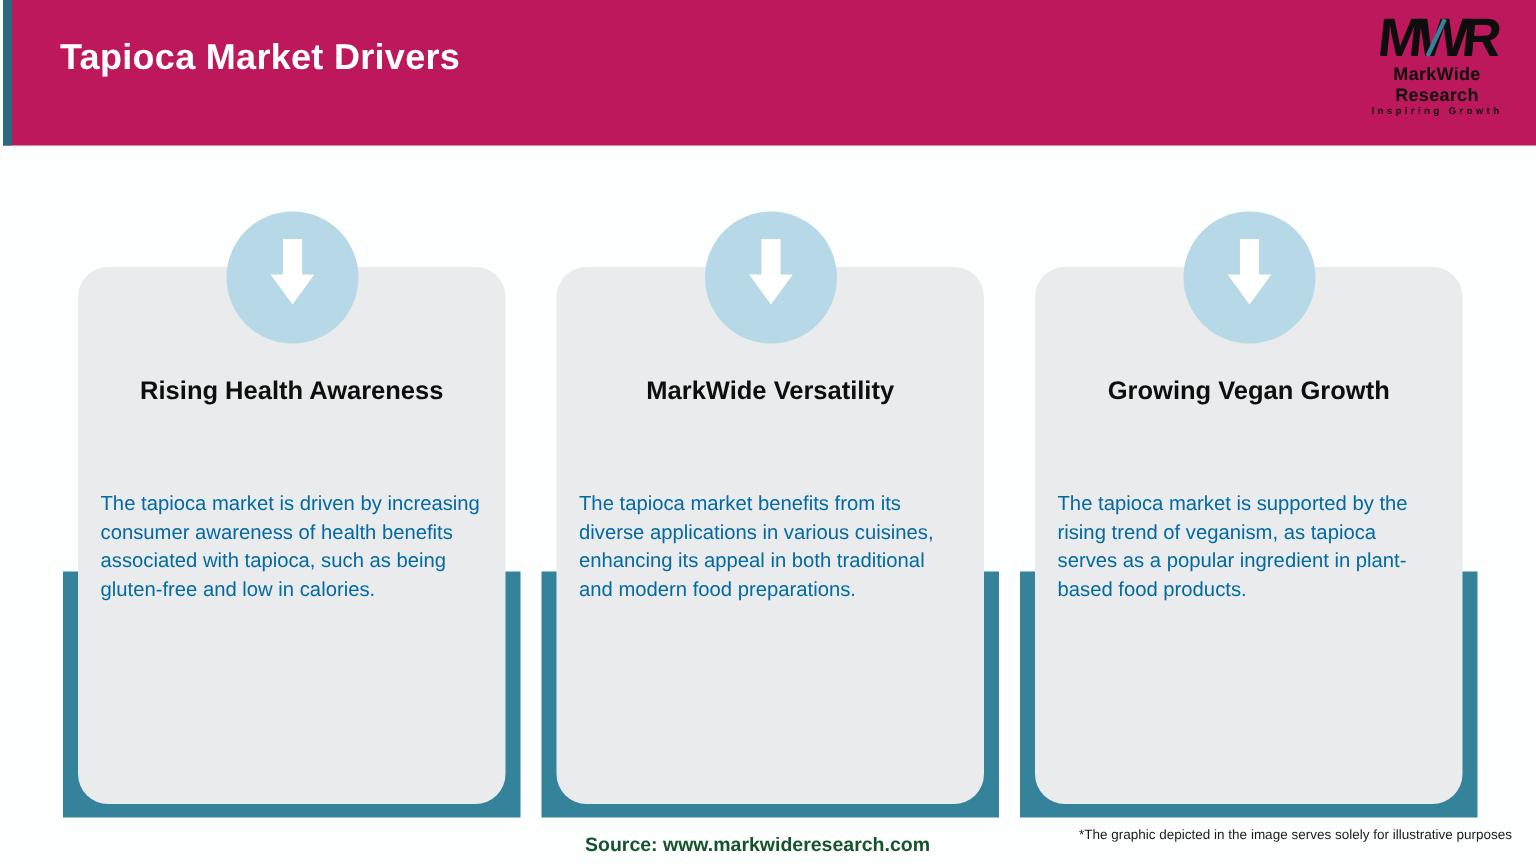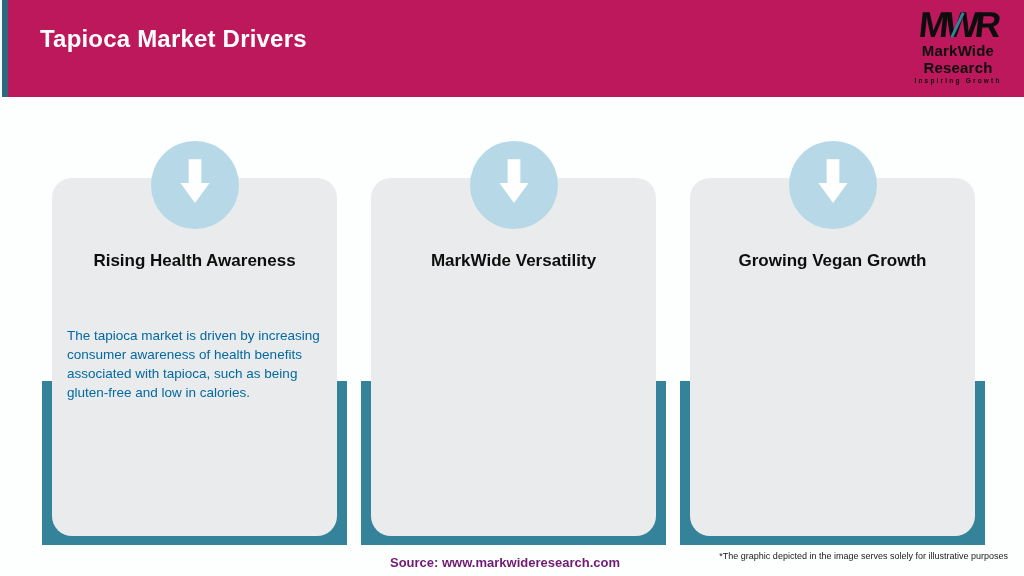--- a/index.html
+++ b/index.html
@@ -62,21 +62,21 @@
   .logo-mwr .slash {
     position: absolute;
     left: 37px;
     top: 4px;
     width: 2.5px;
     height: 26px;
     background: #35829B;
     transform: rotate(20deg);
   }
   .logo-name {
-    font-size: 15px;
+    font-size: 12px;
     font-weight: 700;
     letter-spacing: 0.2px;
     margin-top: 0px;
   }
   .logo-tagline {
     font-size: 6.5px;
     font-weight: 700;
     letter-spacing: 2.2px;
     margin-top: 1px;
   }
@@ -142,21 +142,21 @@
   }
 
   
   .source-text {
     position: absolute;
     left: 505px;
     top: 555px;
     transform: translateX(-50%);
     font-size: 13px;
     font-weight: 700;
-    color: #701a75;
+    color: #14532d;
     white-space: nowrap;
   }
   .disclaimer-text {
     position: absolute;
     right: 16px;
     top: 531px;
     font-size: 9px;
     color: #1a1a1a;
     white-space: nowrap;
     margin-top: 20px;
@@ -190,32 +190,34 @@
       <svg width="40" height="56" viewBox="0 0 44 60">
         <path d="M15 4 H29 V30 H38 L22 52 L6 30 H15 Z" fill="#ffffff"></path>
       </svg>
     </div>
   </div>
 
   <div class="column col-2">
     <div class="shadow-rect"></div>
     <div class="card">
       <div class="card-title">MarkWide Versatility</div>
+      <div class="card-body">The tapioca market benefits from its diverse applications in various cuisines, enhancing its appeal in both traditional and modern food preparations.</div>
     </div>
     <div class="circle">
       <svg width="40" height="56" viewBox="0 0 44 60">
         <path d="M15 4 H29 V30 H38 L22 52 L6 30 H15 Z" fill="#ffffff"></path>
       </svg>
     </div>
   </div>
 
   <div class="column col-3">
     <div class="shadow-rect"></div>
     <div class="card">
       <div class="card-title">Growing Vegan Growth</div>
+      <div class="card-body">The tapioca market is supported by the rising trend of veganism, as tapioca serves as a popular ingredient in plant-based food products.</div>
     </div>
     <div class="circle">
       <svg width="40" height="56" viewBox="0 0 44 60">
         <path d="M15 4 H29 V30 H38 L22 52 L6 30 H15 Z" fill="#ffffff"></path>
       </svg>
     </div>
   </div>
 
   <div class="source-text">Source: www.markwideresearch.com</div>
   <div class="disclaimer-text">*The graphic depicted in the image serves solely for illustrative purposes</div>

